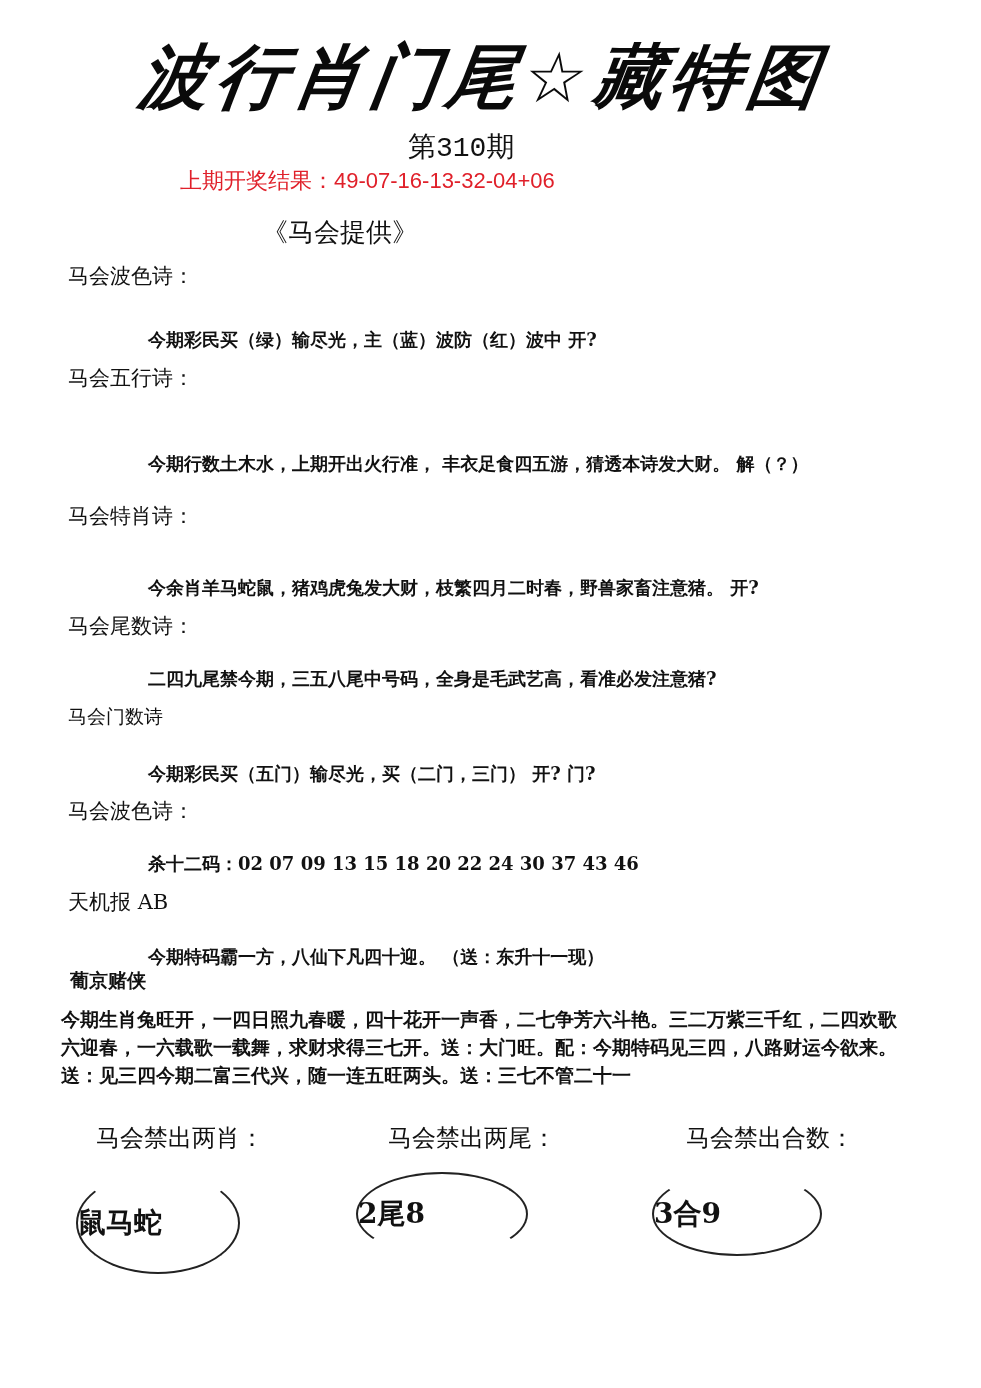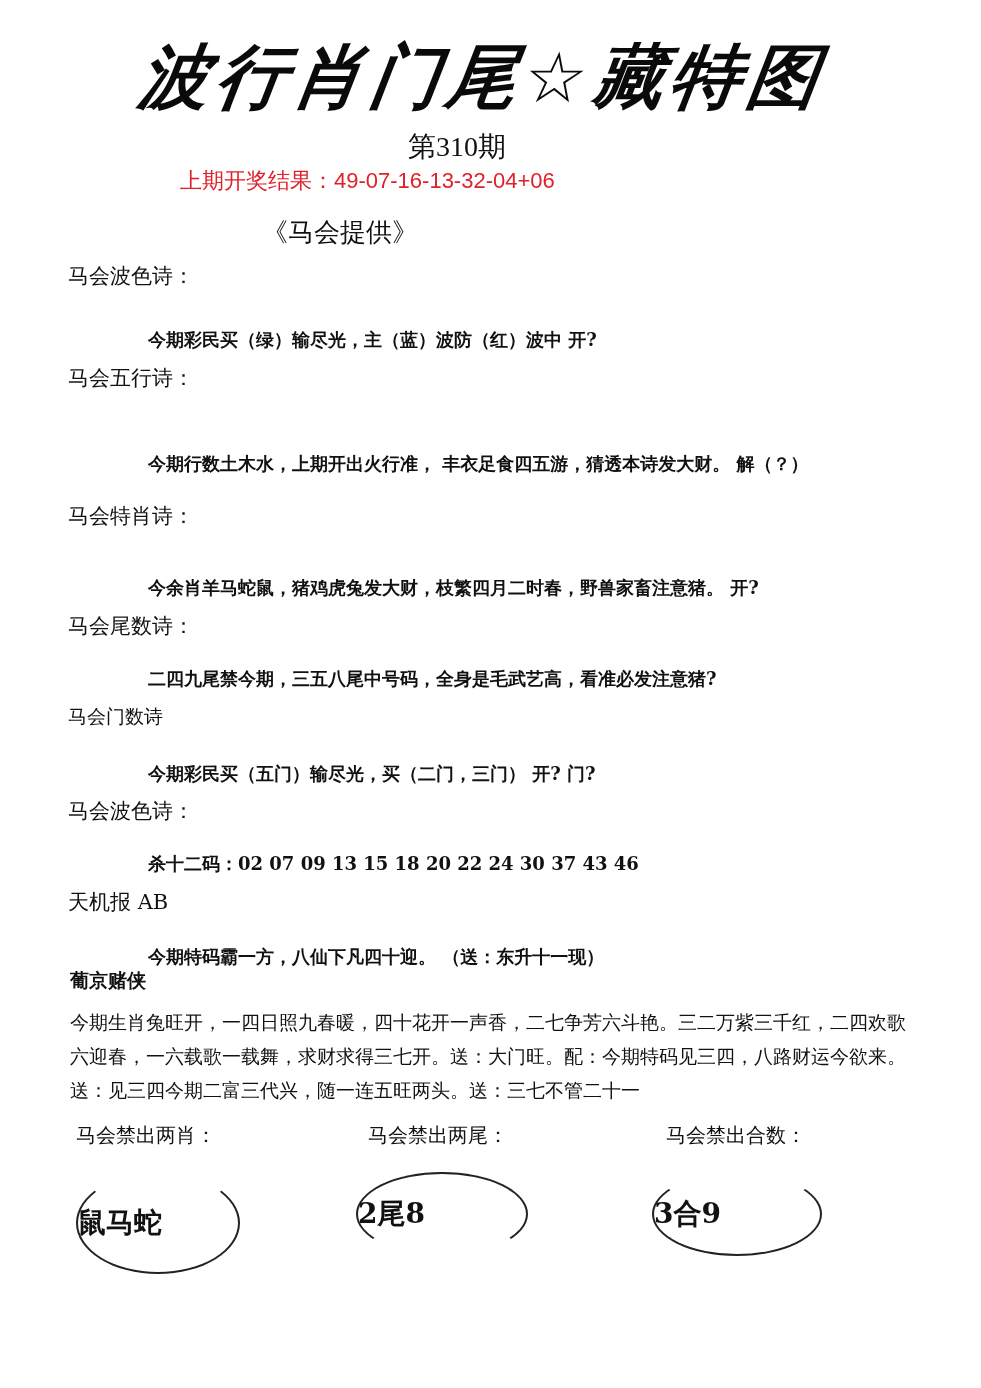--- a/index.html
+++ b/index.html
@@ -9,31 +9,31 @@
   }
   .abs { position: absolute; white-space: nowrap; }
   .title {
     left: 140px; top: 28px; width: 680px; height: 100px;
     display: flex; justify-content: space-between; align-items: center;
     font-family: "DejaVu Sans", sans-serif; font-weight: bold; font-size: 70px;
     font-style: italic; letter-spacing: 2px; color: #0a0a0a;
     transform: skewX(-8deg);
   }
   .title span { display: inline-block; }
-  .issue { left: 408px; top: 128px; font-family: Liberation Serif, serif; font-size: 28px; color: #111; }
+  .issue { left: 408px; top: 128px; font-family: Liberation Mono, monospace; font-size: 28px; color: #111; }
   .last-result { left: 180px; top: 166px; font-family: "Liberation Sans", sans-serif; font-size: 22px; color: #e0202a; }
   .provider { left: 262px; top: 215px; font-family: Liberation Mono, monospace; font-size: 26px; color: #111; }
   .h { font-size: 21px; left: 68px; }
   .p { font-size: 18px; font-weight: bold; left: 148px; }
   .para {
-    left: 70px; top: 1005px; width: 840px; font-size: 19px; font-weight: normal;
-    line-height: 34px; white-space: normal;
+    left: 61px; top: 1005px; width: 840px; font-size: 19px; font-weight: bold;
+    line-height: 28px; white-space: normal;
   }
   .para-title { left: 70px; top: 968px; font-size: 19px; font-weight: bold; text-align: right; }
-  .ban-label { font-size: 20px; top: 1122px; }
+  .ban-label { font-size: 24px; top: 1122px; margin-left: 20px; }
   .oval {
     position: absolute; border: 2px solid #222; border-radius: 50%;
     display: flex; align-items: center; justify-content: flex-start;
     font-weight: bold; font-size: 28px;
   }
   .oval.o1 { left: 76px; top: 1172px; width: 160px; height: 98px; border-top-color: transparent; }
   .oval.o2 { left: 356px; top: 1172px; width: 168px; height: 80px; border-bottom-color: transparent; }
   .oval.o3 { left: 652px; top: 1172px; width: 166px; height: 80px; border-top-color: transparent; }
 </style>
 </head>

